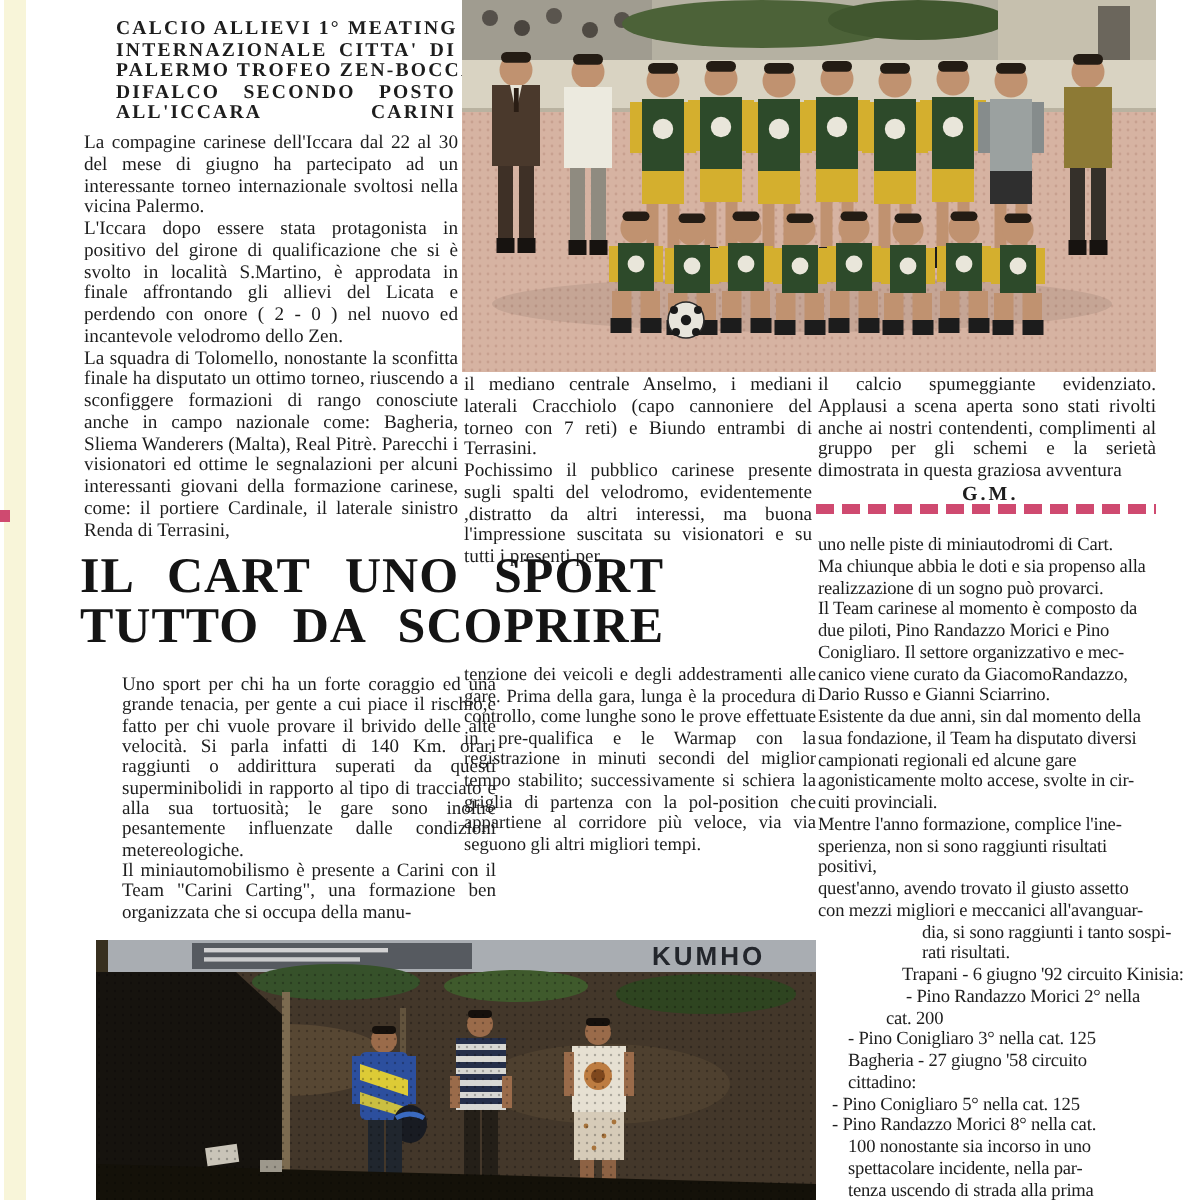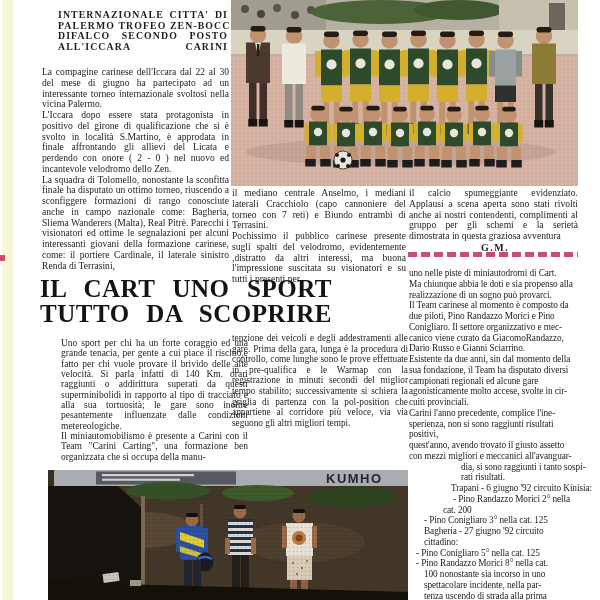--- a/index.html
+++ b/index.html
@@ -44,20 +44,21 @@
 </style>
 </head>
 <body>
 
 <div class="page">
 
   <div class="left-strip"></div>
   <div class="pink-tick"></div>
 
   <div class="h1-block">
+    <div class="h1line">CALCIO ALLIEVI 1° MEATING</div>
     <div class="h1line">INTERNAZIONALE CITTA' DI</div>
     <div class="h1line">PALERMO TROFEO ZEN-BOCCA-</div>
     <div class="h1line">DIFALCO SECONDO POSTO</div>
     <div class="h1line">ALL'ICCARA CARINI</div>
   </div>
 
   <svg class="photo team-photo" viewBox="0 0 347 186" width="347" height="186" preserveAspectRatio="none">
     <defs>
       <pattern id="ht1" width="4" height="4" patternUnits="userSpaceOnUse">
         <circle cx="1" cy="1" r="0.7" fill="#b98f80" opacity="0.55"></circle>
@@ -214,32 +215,32 @@
     <div class="rline">Il Team carinese al momento è composto da</div>
     <div class="rline">due piloti, Pino Randazzo Morici e Pino</div>
     <div class="rline">Conigliaro. Il settore organizzativo e mec-</div>
     <div class="rline">canico viene curato da GiacomoRandazzo,</div>
     <div class="rline">Dario Russo e Gianni Sciarrino.</div>
     <div class="rline">Esistente da due anni, sin dal momento della</div>
     <div class="rline">sua fondazione, il Team ha disputato diversi</div>
     <div class="rline">campionati regionali ed alcune gare</div>
     <div class="rline">agonisticamente molto accese, svolte in cir-</div>
     <div class="rline">cuiti provinciali.</div>
-    <div class="rline">Carini l'anno precedente, complice l'ine-</div>
+    <div class="rline">Mentre l'anno formazione, complice l'ine-</div>
     <div class="rline">sperienza, non si sono raggiunti risultati</div>
     <div class="rline">positivi,</div>
     <div class="rline">quest'anno, avendo trovato il giusto assetto</div>
     <div class="rline">con mezzi migliori e meccanici all'avanguar-</div>
     <div class="rline i52">dia, si sono raggiunti i tanto sospi-</div>
     <div class="rline i52">rati risultati.</div>
     <div class="rline i42">Trapani - 6 giugno '92 circuito Kinisia:</div>
     <div class="rline i44">- Pino Randazzo Morici 2° nella</div>
     <div class="rline i34">cat. 200</div>
     <div class="rline i15">- Pino Conigliaro 3° nella cat. 125</div>
-    <div class="rline i15">Bagheria - 27 giugno '92 circuito</div>
+    <div class="rline i15">Bagheria - 27 giugno '58 circuito</div>
     <div class="rline i15">cittadino:</div>
     <div class="rline i7">- Pino Conigliaro 5° nella cat. 125</div>
     <div class="rline i7">- Pino Randazzo Morici 8° nella cat.</div>
     <div class="rline i15">100 nonostante sia incorso in uno</div>
     <div class="rline i15">spettacolare incidente, nella par-</div>
     <div class="rline i15">tenza uscendo di strada alla prima</div>
   </div>
 
   <svg class="photo kart-photo" viewBox="0 0 360 130" width="360" height="130" preserveAspectRatio="none">
     <defs>

